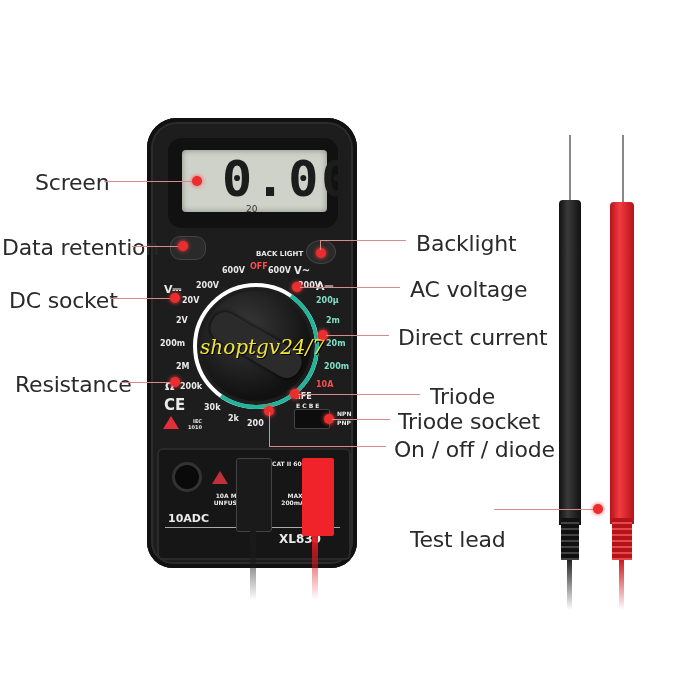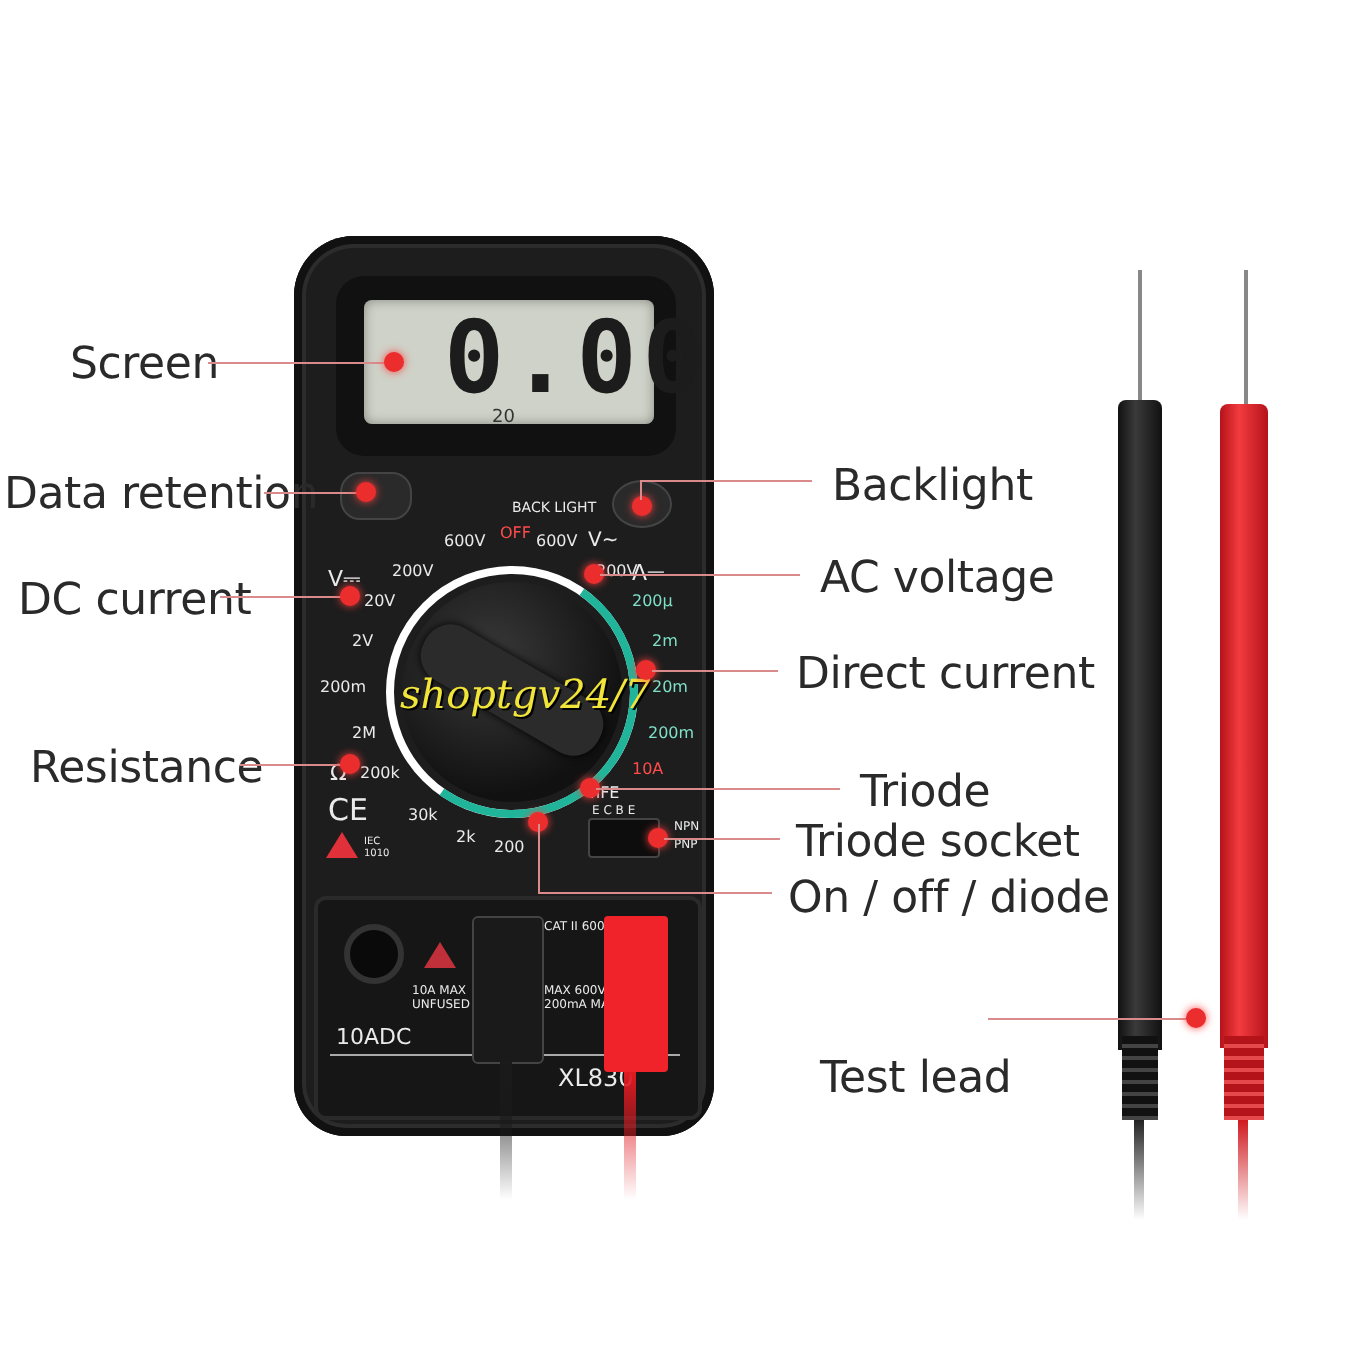--- a/index.html
+++ b/index.html
@@ -9,21 +9,21 @@
   .line{position:absolute;height:1px;background:#d98a8a;}
   .vline{position:absolute;width:1px;background:#d98a8a;}
   .dot{position:absolute;width:10px;height:10px;border-radius:50%;background:#ec2d2d;box-shadow:0 0 4px #ff4040;}
   
   .meter{position:absolute;left:147px;top:118px;width:210px;height:450px;background:#1d1d1d;border-radius:30px 30px 26px 26px;box-shadow:inset 0 0 0 4px #111, inset 0 0 0 6px #2c2c2c;}
   .bezel{position:absolute;left:168px;top:138px;width:170px;height:90px;background:#111;border-radius:14px;}
   .lcd{position:absolute;left:182px;top:150px;width:145px;height:62px;background:#cfd2c8;border-radius:4px;box-shadow:inset 0 0 6px rgba(0,0,0,.35);}
   .lcd-val{position:absolute;left:222px;top:150px;font-family:"DejaVu Sans Mono",monospace;font-size:50px;letter-spacing:3px;color:#1c1c1c;font-weight:bold;}
   .lcd-sub{position:absolute;left:246px;top:204px;font-size:9px;color:#333;}
   .btn{position:absolute;background:#2a2a2a;border:1px solid #444;border-radius:10px;}
-  .lbl{position:absolute;font-size:8px;font-weight:normal;color:#eaeaea;white-space:nowrap;}
+  .lbl{position:absolute;font-size:8px;font-weight:bold;color:#eaeaea;white-space:nowrap;text-align:right;}
   .lbl-g{color:#7fe0c8;}
   .lbl-r{color:#ff4b4b;}
   .dial-ring{position:absolute;left:193px;top:283px;width:126px;height:126px;border-radius:50%;border:4px solid #ffffff;box-sizing:border-box;}
   .dial-ring2{position:absolute;left:193px;top:283px;width:126px;height:126px;border-radius:50%;border:4px solid transparent;border-right-color:#20b59a;border-bottom-color:#20b59a;box-sizing:border-box;transform:rotate(-10deg);}
   .knob{position:absolute;left:201px;top:291px;width:110px;height:110px;border-radius:50%;background:radial-gradient(circle at 40% 35%,#3a3a3a,#111 70%);}
   .knob-bar{position:absolute;left:206px;top:330px;width:100px;height:30px;background:#2b2b2b;border-radius:14px;transform:rotate(30deg);box-shadow:0 0 4px #000;}
   .watermark{position:absolute;left:200px;top:335px;font-family:"DejaVu Serif",serif;font-style:italic;font-size:20px;color:#f2e53a;text-shadow:1px 1px 0 #000;}
   .bottom{position:absolute;left:157px;top:448px;width:190px;height:108px;background:#161616;border-radius:6px;border:2px solid #2a2a2a;}
   .jack{position:absolute;width:24px;height:24px;border-radius:50%;background:#0a0a0a;border:3px solid #333;}
   .tri{position:absolute;width:0;height:0;border-left:8px solid transparent;border-right:8px solid transparent;border-bottom:13px solid #c0303a;}
@@ -105,21 +105,21 @@
 <div class="abs" style="left:619px;top:560px;width:5px;height:50px;background:linear-gradient(#d01a20,rgba(208,26,32,0));"></div>
 
 <div class="callout" style="left:35px;top:170px;">Screen</div>
 <div class="line" style="left:104px;top:181px;width:90px;"></div>
 <div class="dot" style="left:192px;top:176px;"></div>
 
 <div class="callout" style="left:2px;top:235px;">Data retention</div>
 <div class="line" style="left:132px;top:246px;width:50px;"></div>
 <div class="dot" style="left:178px;top:241px;"></div>
 
-<div class="callout" style="left:9px;top:288px;">DC current</div>
+<div class="callout" style="left:9px;top:288px;">DC socket</div>
 <div class="line" style="left:110px;top:298px;width:62px;"></div>
 <div class="dot" style="left:170px;top:293px;"></div>
 
 <div class="callout" style="left:15px;top:372px;">Resistance</div>
 <div class="line" style="left:120px;top:382px;width:52px;"></div>
 <div class="dot" style="left:170px;top:377px;"></div>
 
 <div class="dot" style="left:316px;top:248px;"></div>
 <div class="vline" style="left:320px;top:240px;height:10px;"></div>
 <div class="line" style="left:320px;top:240px;width:86px;"></div>

